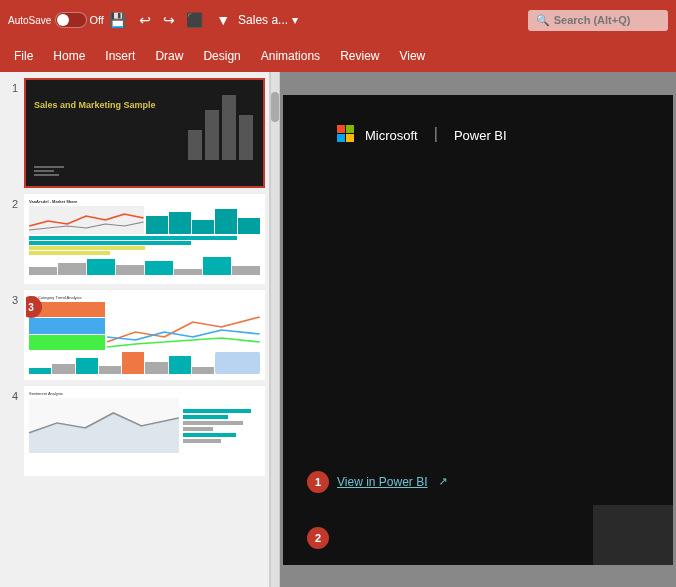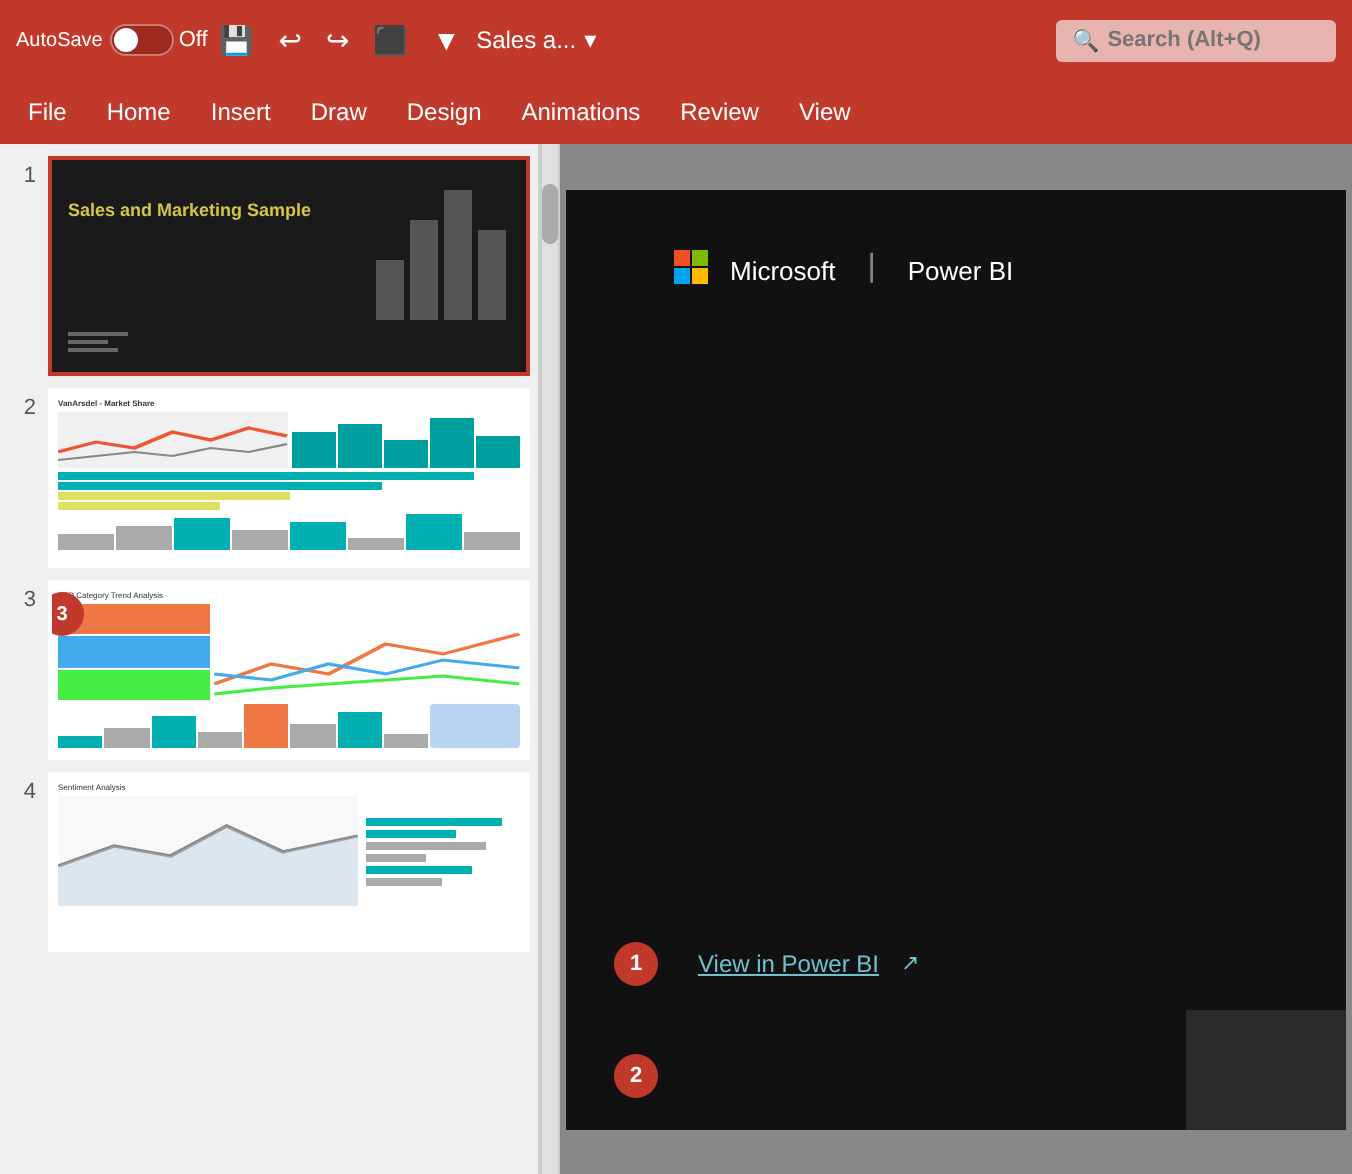--- a/index.html
+++ b/index.html
@@ -327,21 +327,20 @@
       display: flex;
       align-items: center;
       justify-content: center;
       flex-shrink: 0;
     }
     .view-link {
       color: #6fc0d0;
       font-size: 12px;
       text-decoration: underline;
       cursor: pointer;
-      margin-left: 12px;
     }
     .link-arrow {
       color: #6fc0d0;
       font-size: 11px;
       margin-left: 3px;
     }
 
     
     .slide-badge-2 {
       position: absolute;

